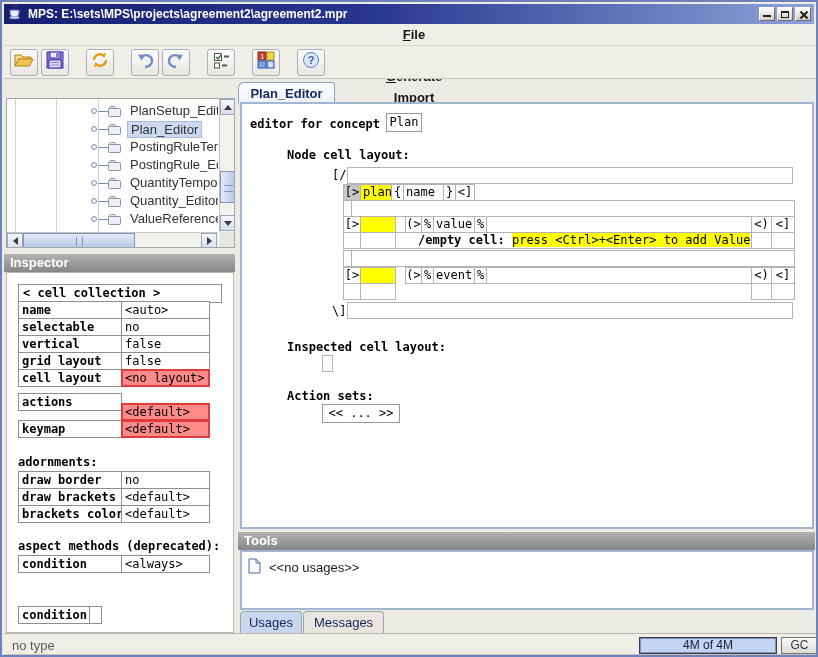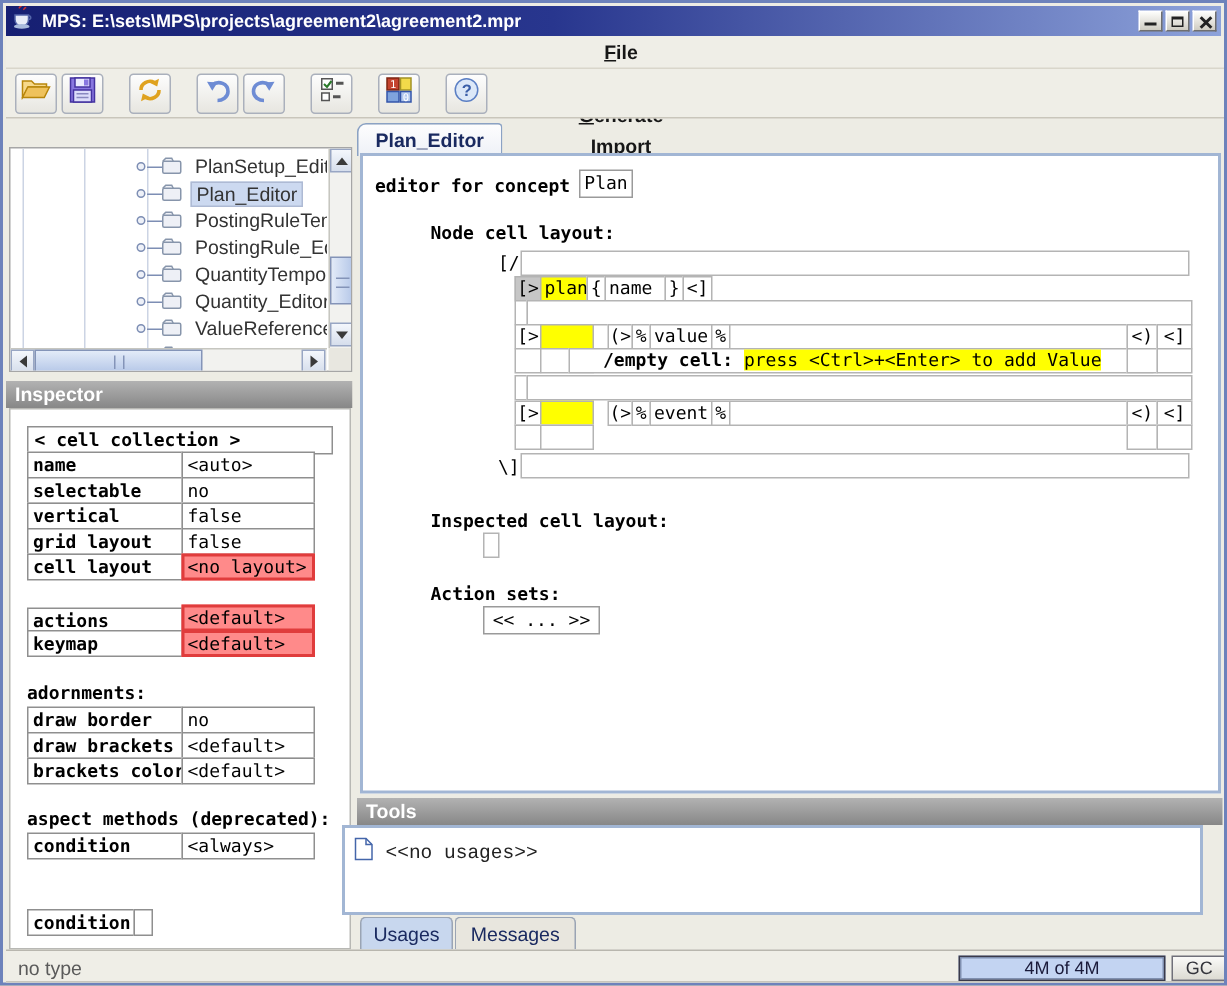--- a/index.html
+++ b/index.html
@@ -121,22 +121,22 @@
   }
   .cell.center{ text-align:center; padding:0; }
   .yellow{ background:#ffff00; }
   .graybg{ background:#c6c6c6; }
   .hintlabel{ font-weight:bold; }
   .hintyellow{ background:#ffff00; }
   .ebox{ position:absolute; border:1px solid #9a9a9a; background:#fff;
     font:12px "DejaVu Sans Mono", monospace; line-height:17px; text-align:center; }
   
   .tools-panel{
-    position:absolute; left:226px; top:548px; width:574px; height:60px;
-    background:#fff; border:2px solid #a2b6d4;font-family:Liberation Mono, monospace;
+    position:absolute; left:238px; top:548px; width:574px; height:60px;
+    background:#fff; border:2px solid #a2b6d4;
   }
   .usage-row{ position:absolute; left:6px; top:6px; display:flex; align-items:center; gap:8px;
     font-size:13px; color:#222; }
   .btab{
     position:absolute; top:609px; height:22px; border:1px solid #9aa4b4; border-bottom:none;
     border-radius:4px 4px 0 0; font-size:13px; font-weight:normal; color:#1a2a60;
     display:flex; align-items:center; justify-content:center;
   }
   .btab.sel{ background:#c8d7ee; }
   .btab.unsel{ background:#e8e6de; }
@@ -368,21 +368,21 @@
     <div class="icellV" style="top:28px">&lt;auto&gt;</div>
     <div class="icellL" style="top:45px">selectable</div>
     <div class="icellV" style="top:45px">no</div>
     <div class="icellL" style="top:62px">vertical</div>
     <div class="icellV" style="top:62px">false</div>
     <div class="icellL" style="top:79px">grid layout</div>
     <div class="icellV" style="top:79px">false</div>
     <div class="icellL" style="top:96px">cell layout</div>
     <div class="icellV error" style="top:96px">&lt;no layout&gt;</div>
 
-    <div class="icellL" style="top:132px">actions</div>
+    <div class="icellL" style="top:120px">actions</div>
     <div class="icellV error" style="top:130px">&lt;default&gt;</div>
     <div class="icellL" style="top:147px">keymap</div>
     <div class="icellV error" style="top:147px">&lt;default&gt;</div>
 
     <div class="isection" style="top:182px">adornments:</div>
     <div class="icellL" style="top:198px">draw border</div>
     <div class="icellV" style="top:198px">no</div>
     <div class="icellL" style="top:215px">draw brackets</div>
     <div class="icellV" style="top:215px">&lt;default&gt;</div>
     <div class="icellL" style="top:232px">brackets color</div>
@@ -426,21 +426,21 @@
     <span class="cell center" style="left:163px;top:112px;width:17px">(&gt;</span>
     <span class="cell center" style="left:179px;top:112px;width:13px">%</span>
     <span class="cell" style="left:191px;top:112px;width:42px">value</span>
     <span class="cell center" style="left:232px;top:112px;width:13px">%</span>
     <span class="cell" style="left:244px;top:112px;width:266px"></span>
     <span class="cell center" style="left:509px;top:112px;width:21px">&lt;)</span>
     <span class="cell center" style="left:529px;top:112px;width:24px">&lt;]</span>
 
     <span class="cell" style="left:101px;top:128px;width:18px"></span>
     <span class="cell" style="left:118px;top:128px;width:36px"></span>
-    <span class="cell" style="left:137px;top:128px;width:390px;padding-left:22px"><span class="hintlabel">/empty cell:</span> <span class="hintyellow">press &lt;Ctrl&gt;+&lt;Enter&gt; to add Value</span></span>
+    <span class="cell" style="left:153px;top:128px;width:390px;padding-left:22px"><span class="hintlabel">/empty cell:</span> <span class="hintyellow">press &lt;Ctrl&gt;+&lt;Enter&gt; to add Value</span></span>
     <span class="cell" style="left:509px;top:128px;width:21px"></span>
     <span class="cell" style="left:529px;top:128px;width:24px"></span>
 
     <span class="cell" style="left:101px;top:146px;width:9px"></span>
     <span class="cell" style="left:109px;top:146px;width:444px"></span>
 
     <span class="cell center" style="left:101px;top:163px;width:18px">[&gt;</span>
     <span class="cell yellow" style="left:118px;top:163px;width:36px"></span>
     <span class="cell center" style="left:163px;top:163px;width:17px">(&gt;</span>
     <span class="cell center" style="left:179px;top:163px;width:13px">%</span>

